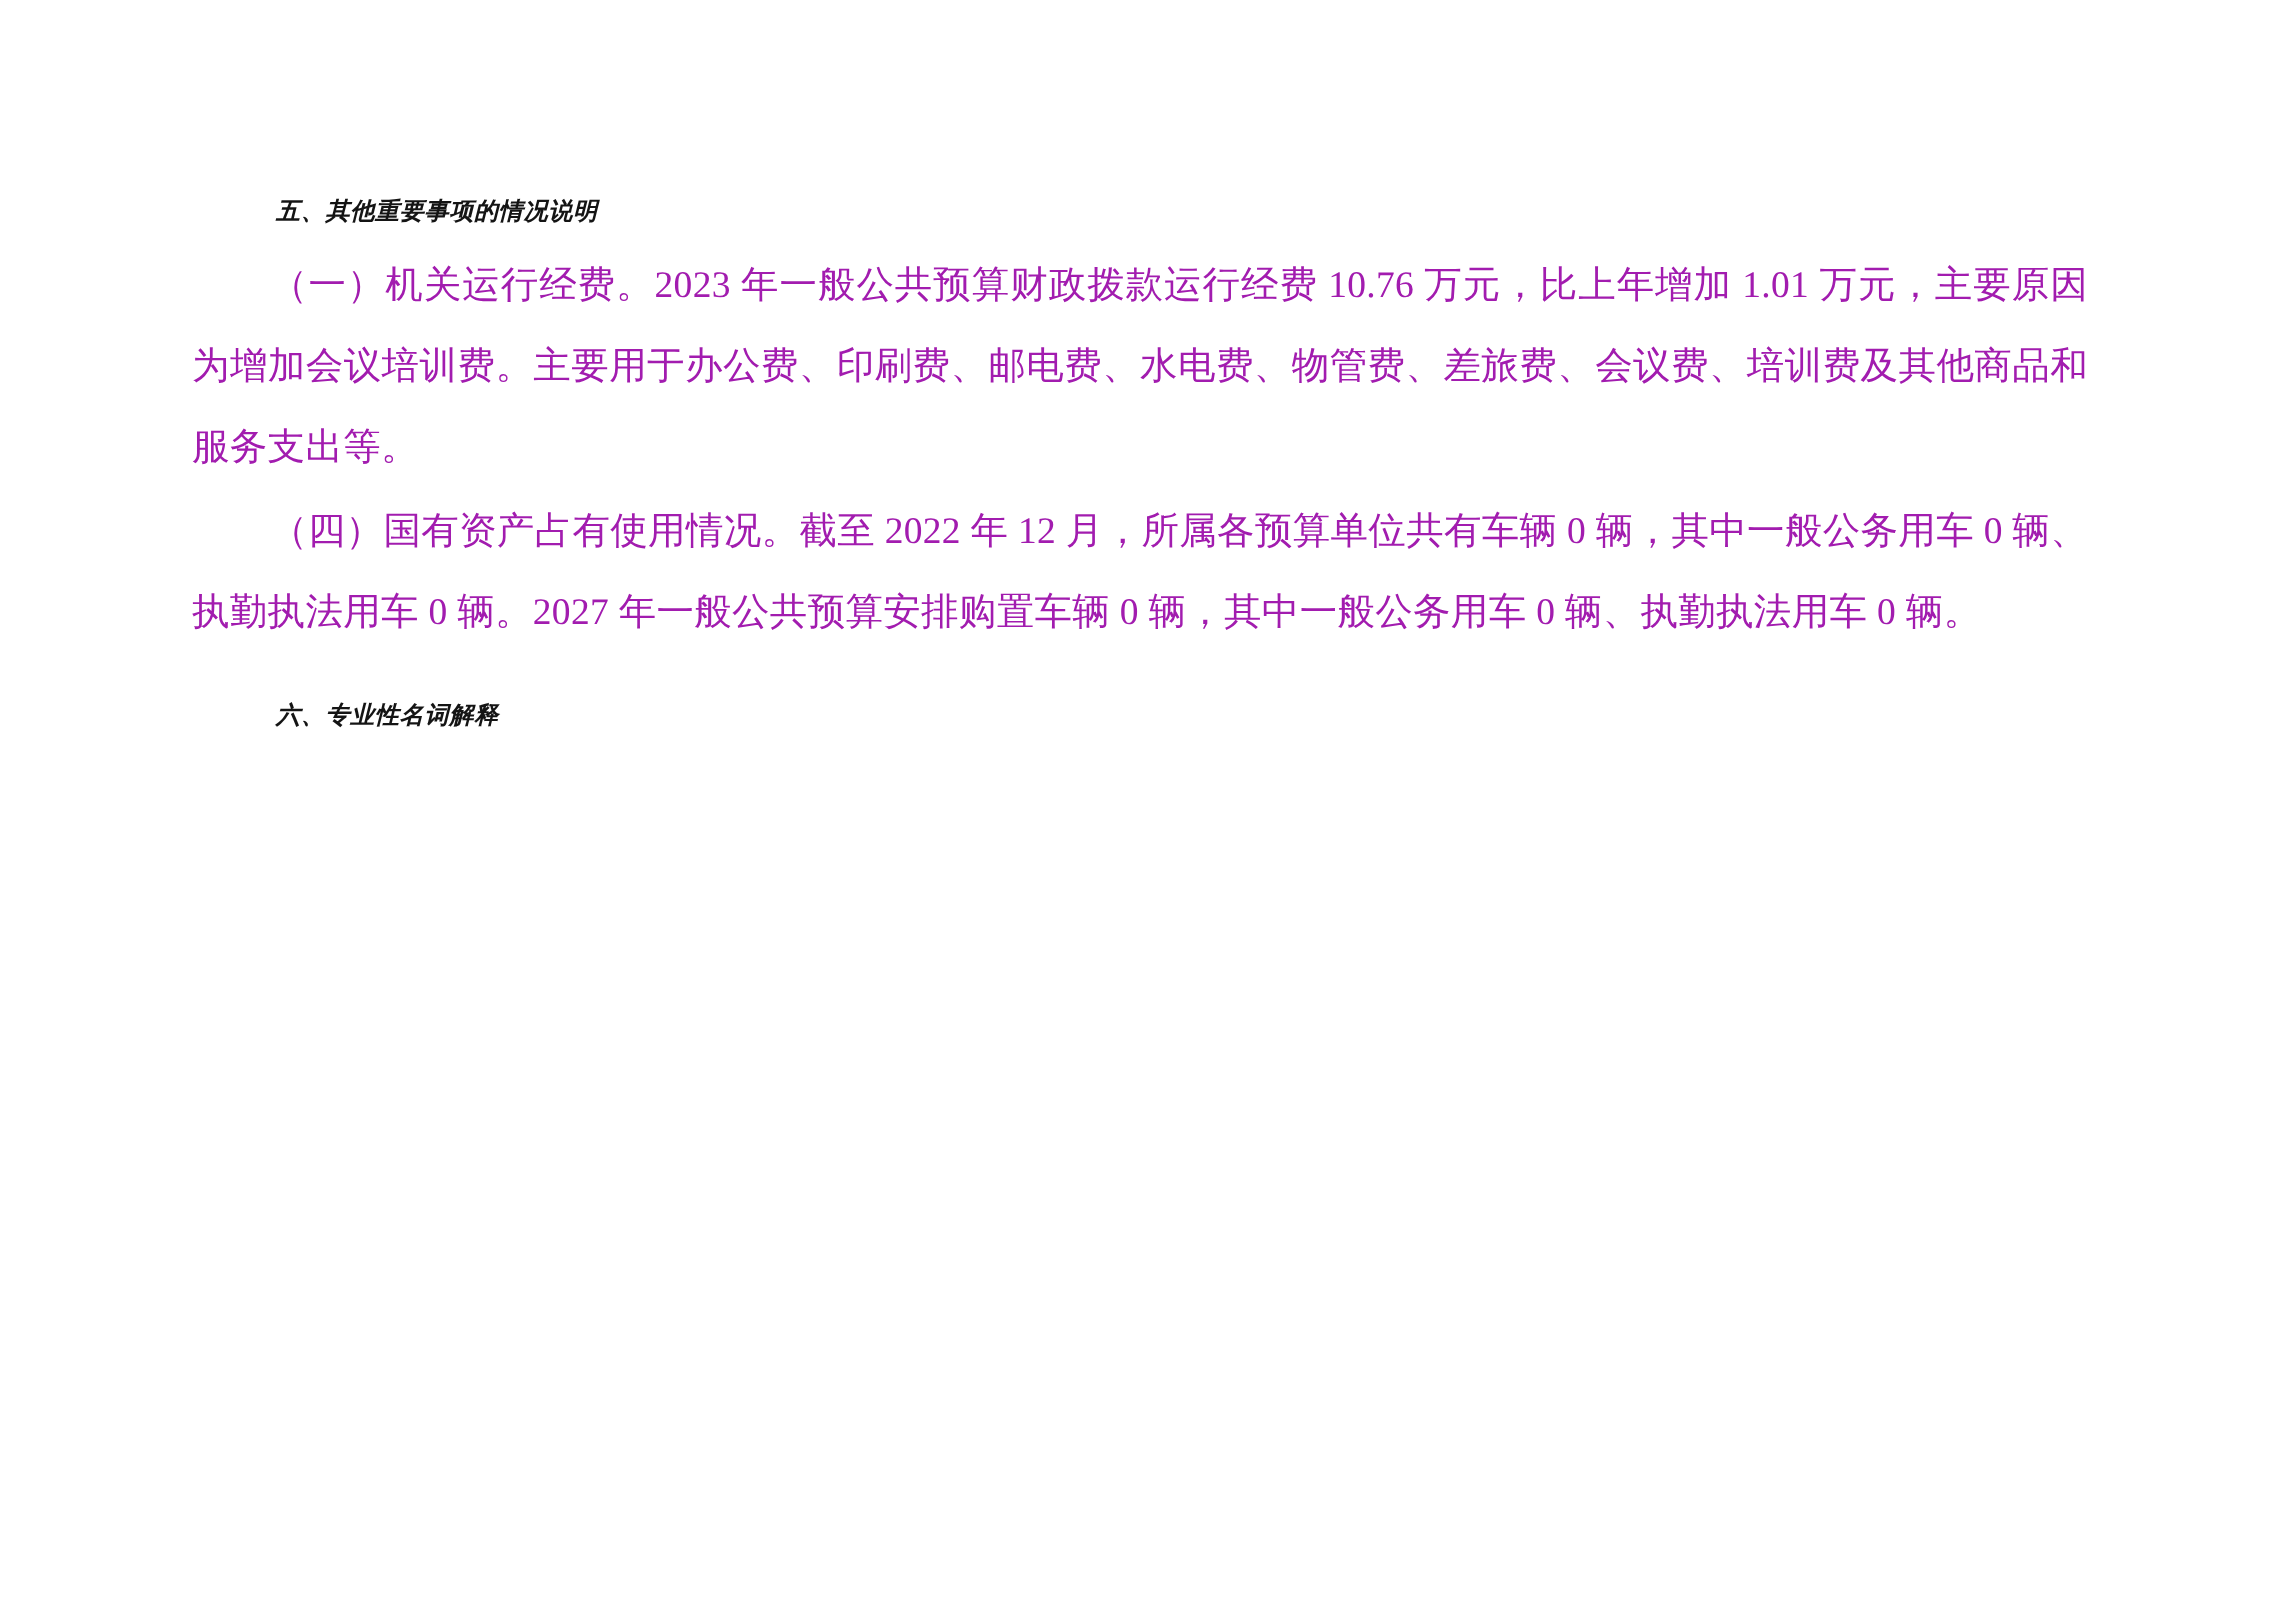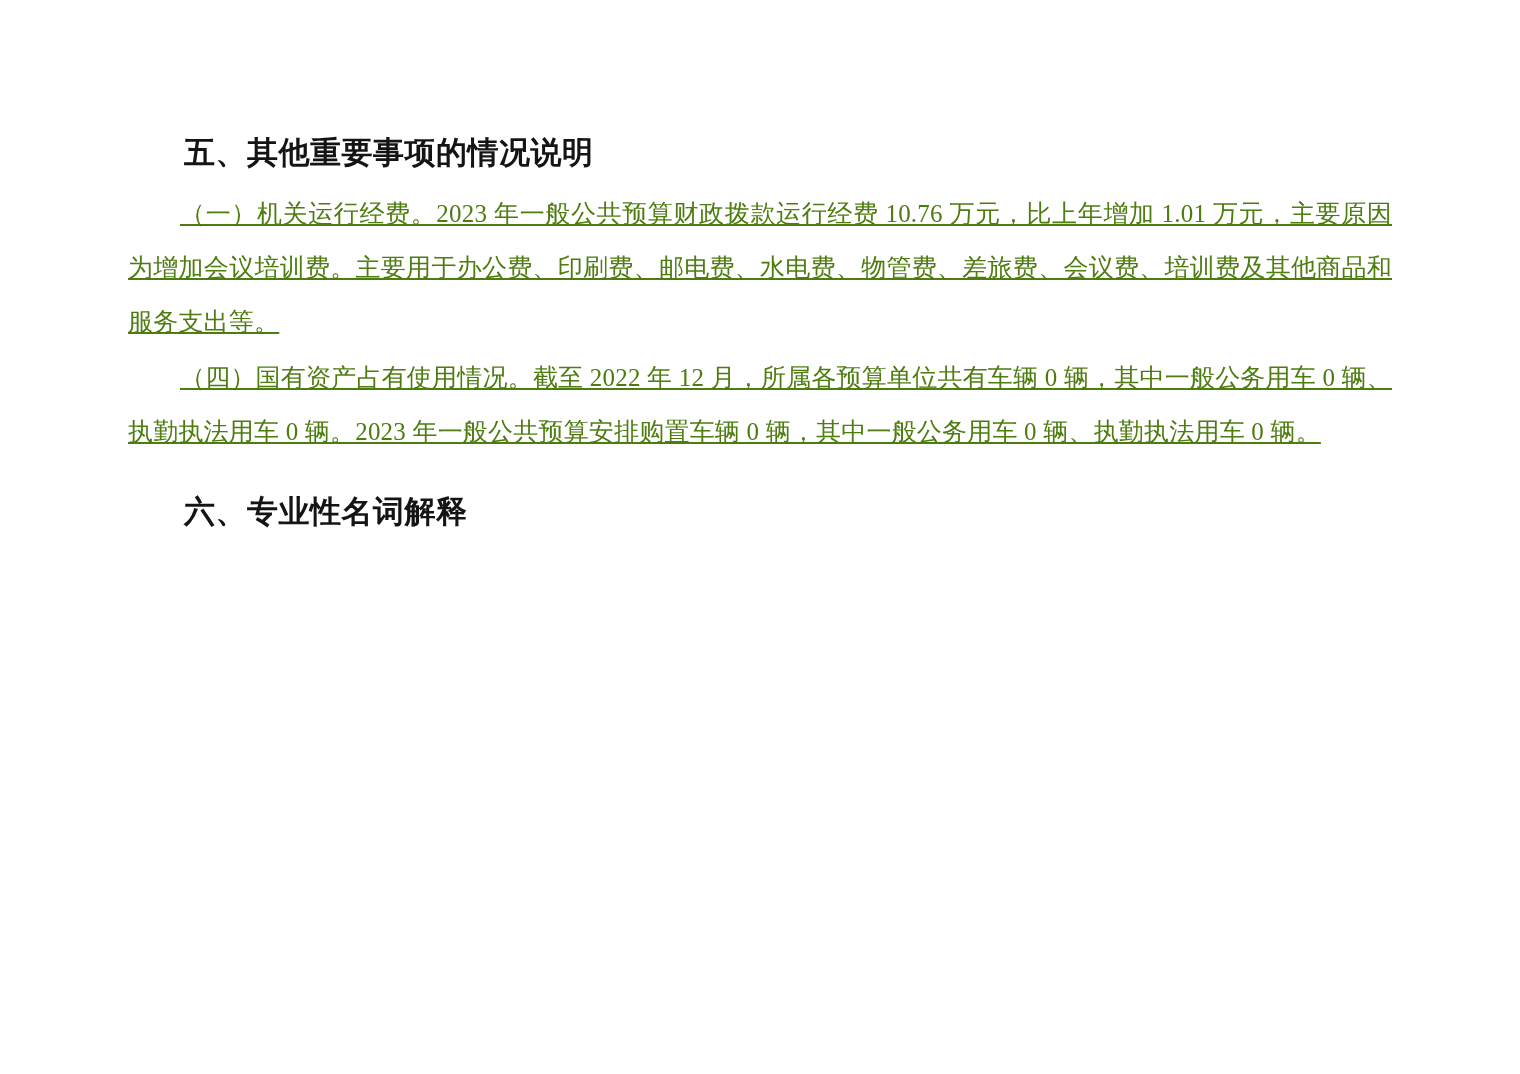--- a/index.html
+++ b/index.html
@@ -21,54 +21,54 @@
     background: #ffffff;
     box-sizing: border-box;
     padding: 130px 128px 0 128px;
   }
   .doc-body {
     width: 1264px;
   }
   h2.section-heading {
     font-family: "Liberation Sans", "DejaVu Sans", sans-serif;
     font-weight: bold;
-    font-size: 31px;
+    font-size: 16px;
     line-height: 1.5;
     margin: 0 0 10px 0;
     text-indent: 56px;
     letter-spacing: 0.5px;
     color: #141414;
+    font-style: italic;
   }
   h2.section-heading.second {
     margin-top: 30px;
     margin-bottom: 24px;
   }
   p.para {
     font-size: 25px;
     line-height: 54px;
     margin: 0 0 2px 0;
     text-indent: 52px;
     text-align: justify;
     text-justify: inter-ideograph;
     letter-spacing: 0.2px;
-    color: #4d7c0f;
-    text-decoration: underline;
+    color: #a21caf;
   }
   p.para:last-child {
     margin-bottom: 0;
   }
 </style>
 </head>
 <body>
 
 <div class="page">
   <div class="doc-body">
 
     <h2 class="section-heading">五、其他重要事项的情况说明</h2>
 
     <p class="para">（一）机关运行经费。2023 年一般公共预算财政拨款运行经费 10.76 万元，比上年增加 1.01 万元，主要原因为增加会议培训费。主要用于办公费、印刷费、邮电费、水电费、物管费、差旅费、会议费、培训费及其他商品和服务支出等。</p>
-    <p class="para">（四）国有资产占有使用情况。截至 2022 年 12 月，所属各预算单位共有车辆 0 辆，其中一般公务用车 0 辆、执勤执法用车 0 辆。2023 年一般公共预算安排购置车辆 0 辆，其中一般公务用车 0 辆、执勤执法用车 0 辆。</p>
+    <p class="para">（四）国有资产占有使用情况。截至 2022 年 12 月，所属各预算单位共有车辆 0 辆，其中一般公务用车 0 辆、执勤执法用车 0 辆。2027 年一般公共预算安排购置车辆 0 辆，其中一般公务用车 0 辆、执勤执法用车 0 辆。</p>
 
     <h2 class="section-heading second">六、专业性名词解释</h2>
 
 
   </div>
 </div>
 
 </body></html>

